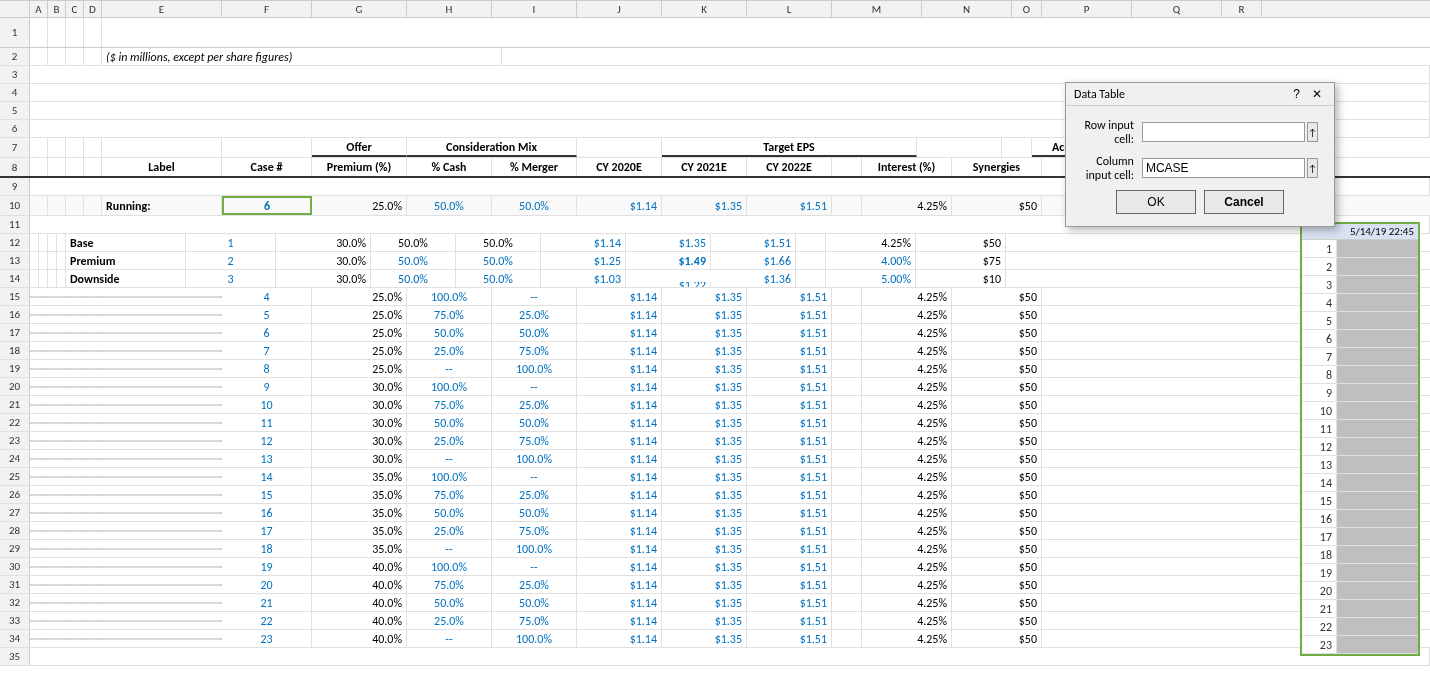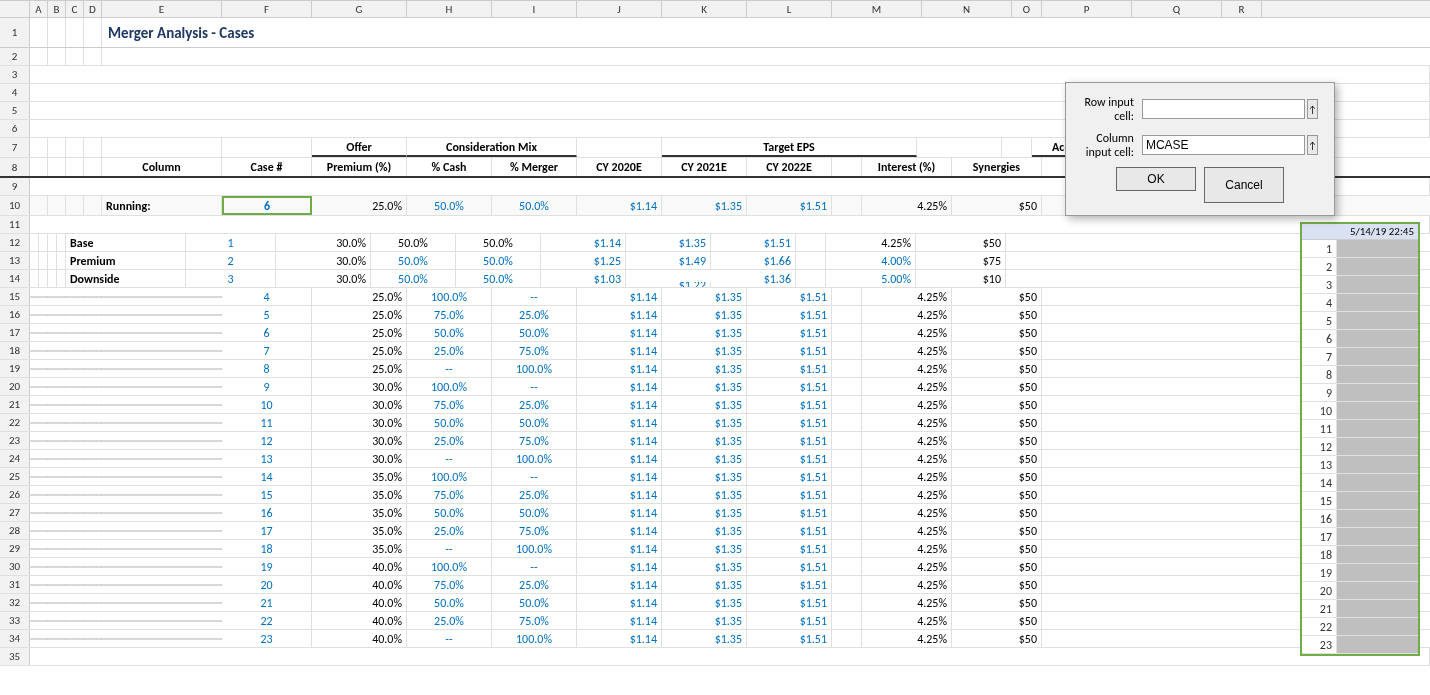--- a/index.html
+++ b/index.html
@@ -200,25 +200,26 @@
       width: 80px;
       height: 24px;
       font-size: 12px;
       cursor: pointer;
       border: 1px solid #666;
       background: #e8e8e8;
     }
 
     .dialog-cancel-btn {
       width: 80px;
-      height: 36px;
+      height: 24px;
       font-size: 12px;
       cursor: pointer;
       border: 1px solid #666;
       background: #e8e8e8;
+      font-weight: bold;
     }
 
     
     .right-panel {
       position: absolute;
       top: 222px;
       right: 10px;
       width: 120px;
       background: white;
       border: 2px solid #70AD47;
@@ -287,29 +288,29 @@
     <div class="col-header w-Q">Q</div>
     <div class="col-header w-R">R</div>
   </div>
 
   <div class="sheet-row" style="height:30px;border-bottom:1px solid #ccc;">
     <div class="row-num">1</div>
     <div class="cell w-A"></div>
     <div class="cell w-B"></div>
     <div class="cell w-C"></div>
     <div class="cell w-D"></div>
-    <div class="cell title-cell" style="width:700px; border-right:none;">Merger Analysis - Cases</div>
   </div>
 
   <div class="sheet-row" style="height:18px;">
     <div class="row-num">2</div>
     <div class="cell w-A"></div>
     <div class="cell w-B"></div>
     <div class="cell w-C"></div>
     <div class="cell w-D"></div>
+    <div class="cell italic" style="width:400px;">($ in millions, except per share figures)</div>
   </div>
 
   <div class="sheet-row" style="height:18px;">
       <div class="row-num">3</div>
       <div class="cell" style="flex:1;"></div>
     </div>
   <div class="sheet-row" style="height:18px;">
       <div class="row-num">4</div>
       <div class="cell" style="flex:1;"></div>
     </div>
@@ -339,21 +340,21 @@
     <div class="cell w-M center bold" style="border-bottom:2px solid #333;">Acq. Debt</div>
     <div class="cell w-N center bold" style="border-bottom:2px solid #333;">Run-Rate</div>
   </div>
 
   <div class="sheet-row" style="height:20px; border-bottom:2px solid #333;">
     <div class="row-num">8</div>
     <div class="cell w-A"></div>
       <div class="cell w-B"></div>
       <div class="cell w-C"></div>
       <div class="cell w-D"></div>
-    <div class="cell w-E center bold">Column</div>
+    <div class="cell w-E center bold">Label</div>
     <div class="cell w-F center bold">Case #</div>
     <div class="cell w-G center bold">Premium (%)</div>
     <div class="cell w-H center bold">% Cash</div>
     <div class="cell w-I center bold">% Merger</div>
     <div class="cell w-J center bold">CY 2020E</div>
     <div class="cell w-K center bold">CY 2021E</div>
     <div class="cell w-L center bold">CY 2022E</div>
     <div class="cell w-O"></div>
     <div class="cell w-M center bold">Interest (%)</div>
     <div class="cell w-N center bold">Synergies</div>
@@ -412,21 +413,21 @@
         <div class="cell"></div>
         <div class="cell"></div>
         <div class="cell"></div>
         <div class="cell"></div>
         <div class="cell w-E bold">Premium</div>
         <div class="cell w-F center blue">2</div>
         <div class="cell w-G right">30.0%</div>
         <div class="cell w-H center blue">50.0%</div>
         <div class="cell w-I center blue">50.0%</div>
         <div class="cell right blue" style="width: 85px;">$1.25</div>
-        <div class="cell right blue" style="width: 85px;">$1.49</div>
+        <div class="cell right blue" style="width: 85px; font-weight: bold;">$1.49</div>
         <div class="cell right blue" style="width: 85px;">$1.66</div>
         <div class="cell w-O"></div>
         <div class="cell w-M right blue">4.00%</div>
         <div class="cell w-N right">$75</div>
       </div>
       <div class="sheet-row" style="height: 18px;">
         <div class="row-num">14</div>
         <div class="cell"></div>
         <div class="cell"></div>
         <div class="cell"></div>
@@ -853,20 +854,27 @@
         </div>
       </div>
     </div>
 
   <div class="sheet-row" style="height:18px;">
       <div class="row-num">35</div>
       <div class="cell" style="flex:1;"></div>
     </div>
 
   <div class="dialog">
+    <div class="dialog-titlebar">
+      <span>Data Table</span>
+      <div class="dialog-titlebar-buttons">
+        <button class="dialog-btn-small">?</button>
+        <button class="dialog-btn-small">✕</button>
+      </div>
+    </div>
     <div class="dialog-content">
       <div class="dialog-field">
         <label class="dialog-label">Row input cell:</label>
         <input class="dialog-input" type="text" value="" style="">
         <div class="dialog-arrow">↑</div>
       </div>
       <div class="dialog-field">
         <label class="dialog-label">Column input cell:</label>
         <input class="dialog-input" type="text" value="MCASE" style="">
         <div class="dialog-arrow">↑</div>

